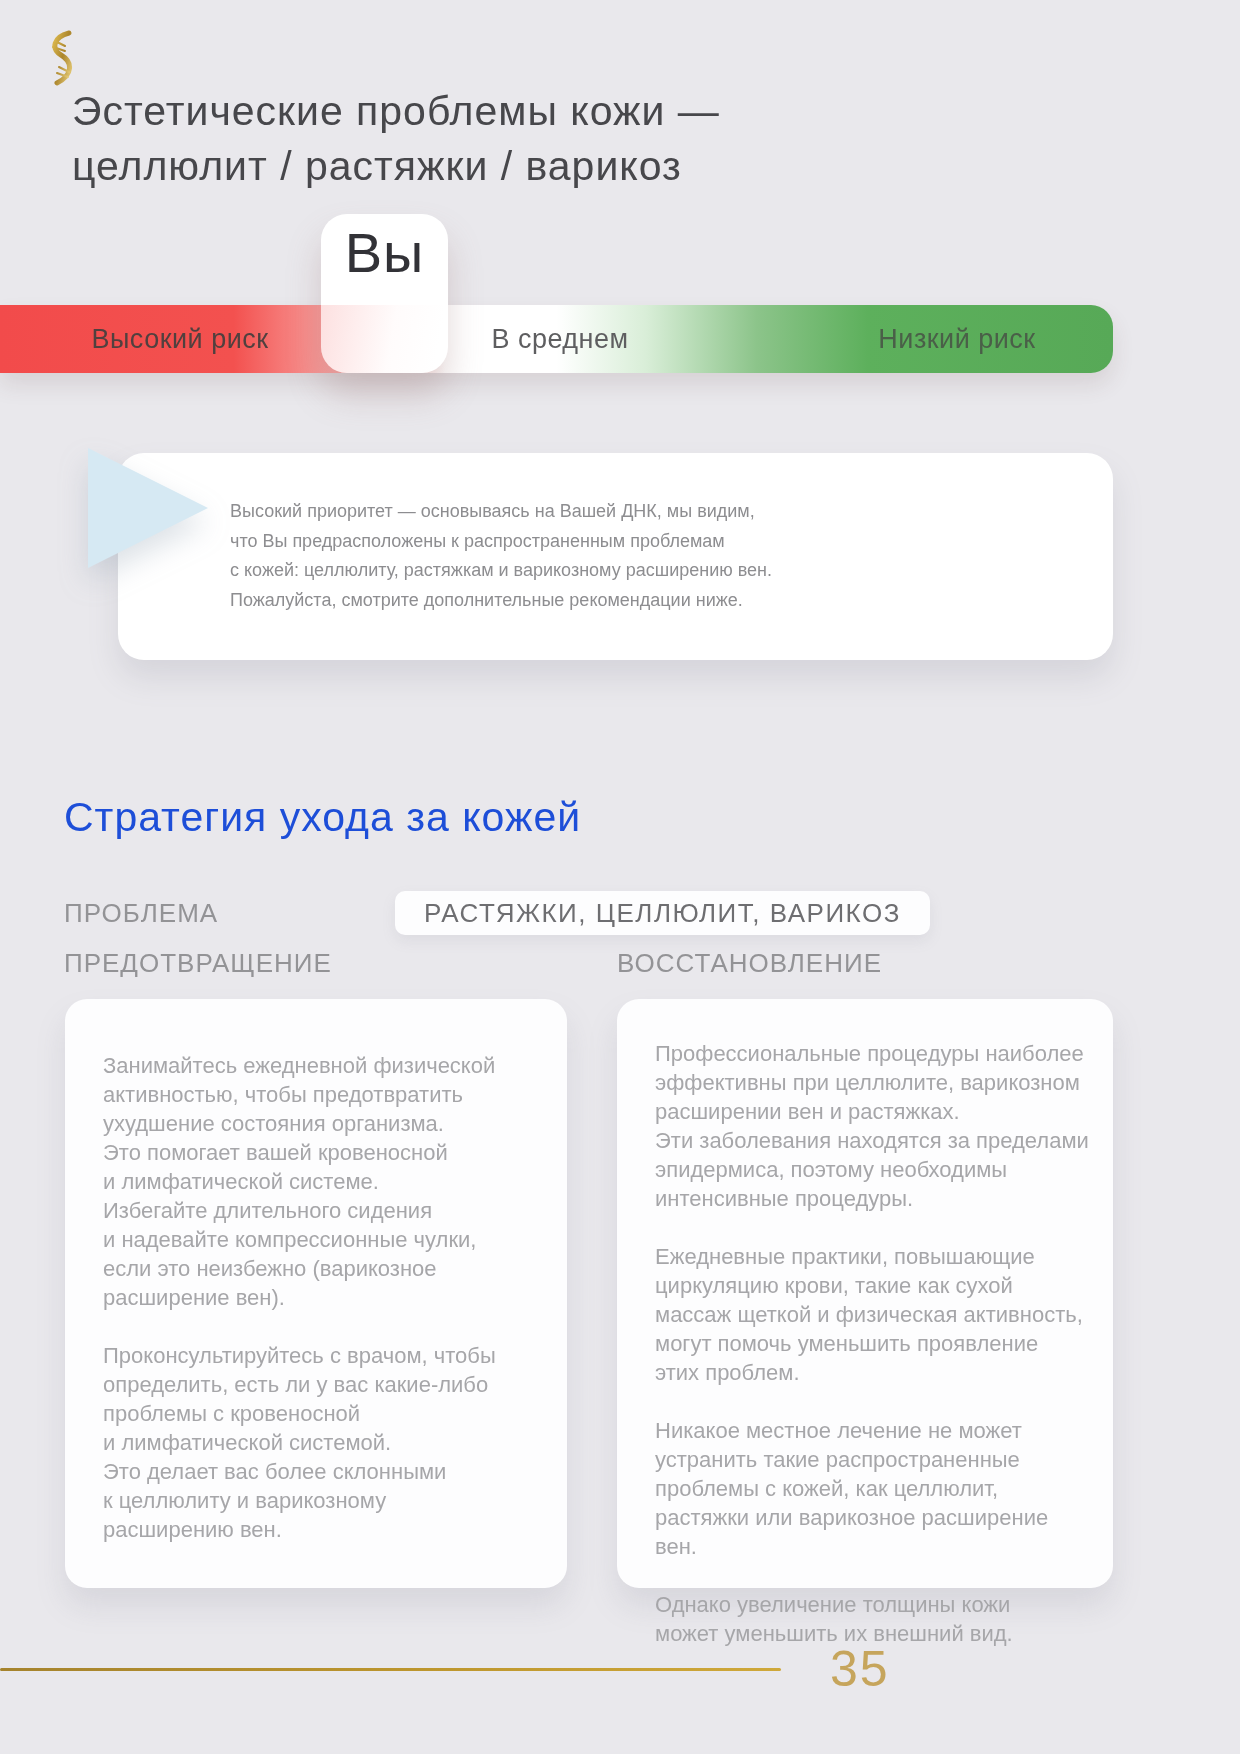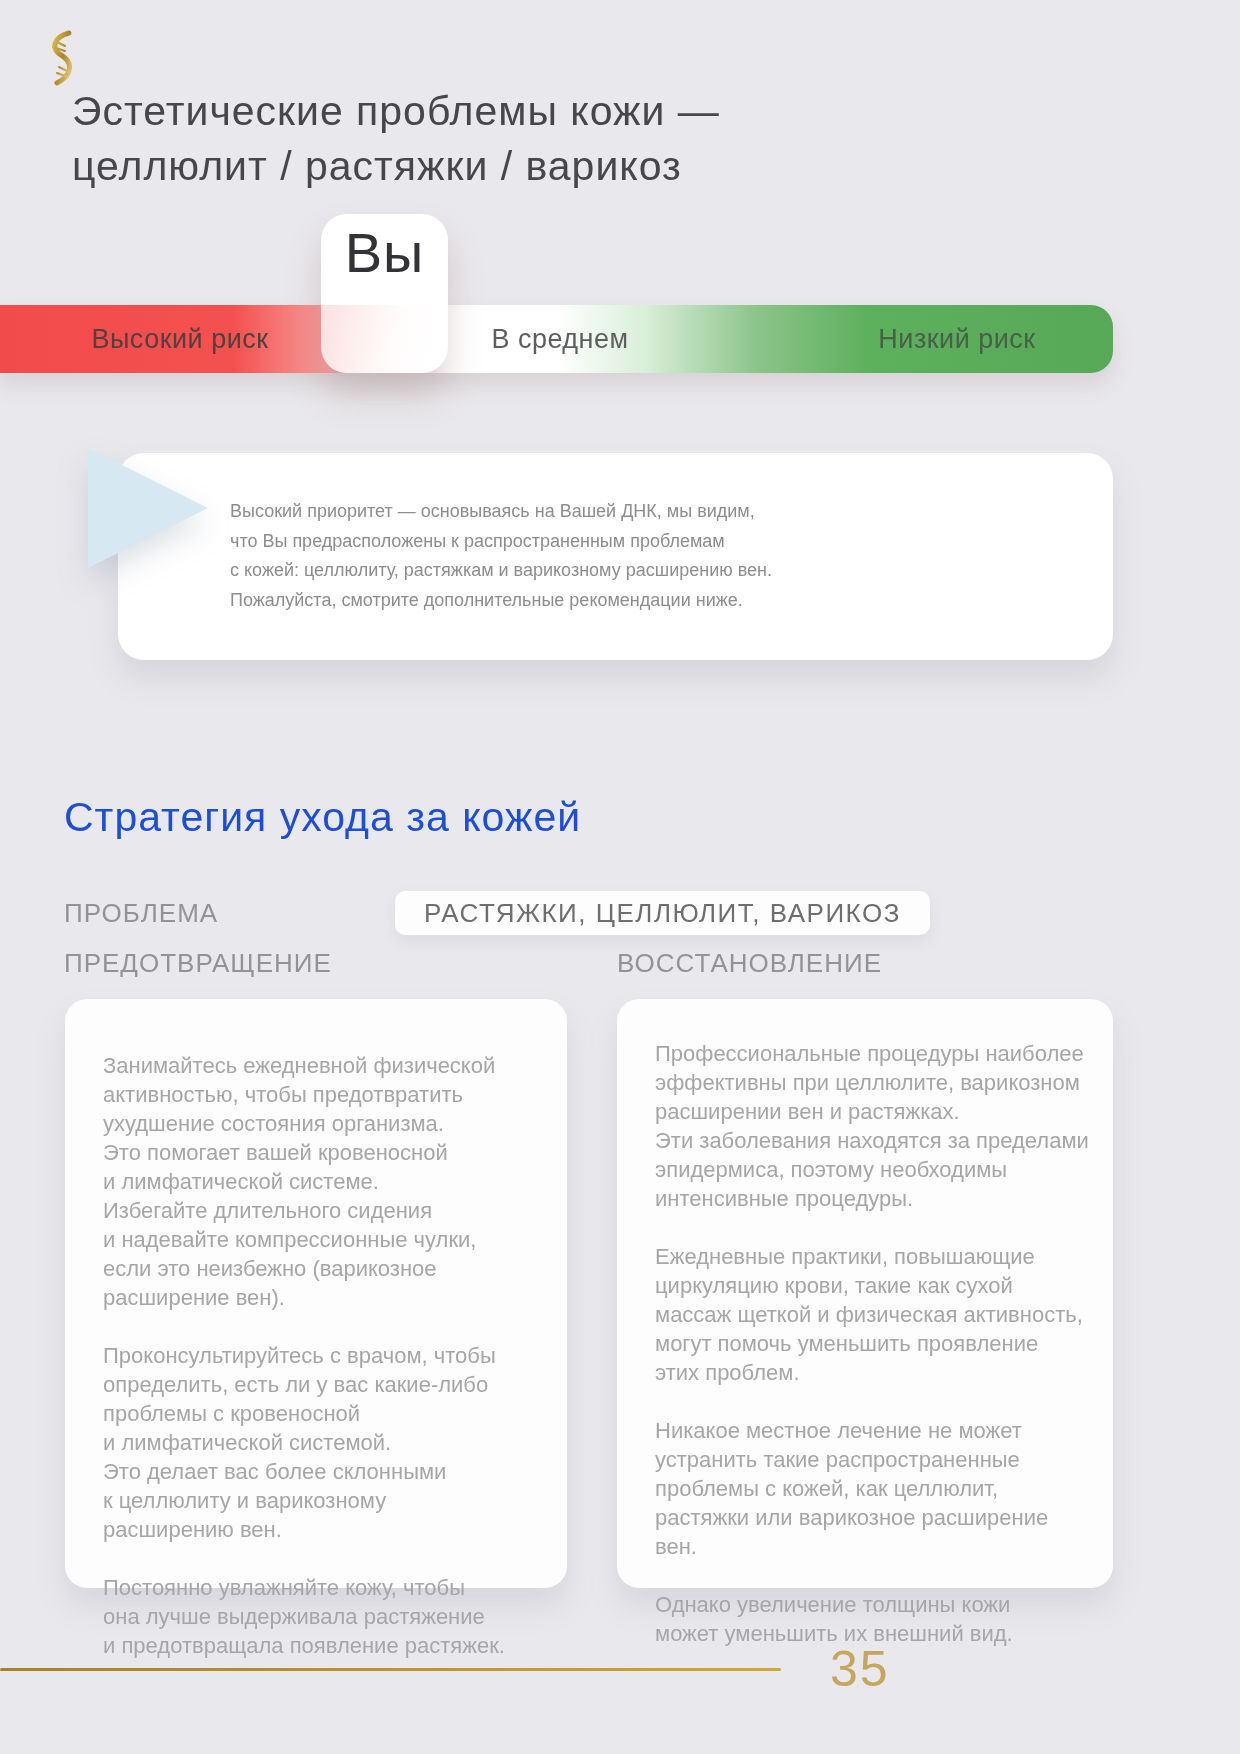--- a/index.html
+++ b/index.html
@@ -184,23 +184,20 @@
 и надевайте компрессионные чулки,
 если это неизбежно (варикозное
 расширение вен).</p>
       <p>Проконсультируйтесь с врачом, чтобы
 определить, есть ли у вас какие-либо
 проблемы с кровеносной
 и лимфатической системой.
 Это делает вас более склонными
 к целлюлиту и варикозному
 расширению вен.</p>
-      <p>Постоянно увлажняйте кожу, чтобы
-она лучше выдерживала растяжение
-и предотвращала появление растяжек.</p>
     </div>
 </div>
 
 <div class="abs card right">
   <div class="card-body">
       <p>Профессиональные процедуры наиболее
 эффективны при целлюлите, варикозном
 расширении вен и растяжках.
 Эти заболевания находятся за пределами
 эпидермиса, поэтому необходимы

